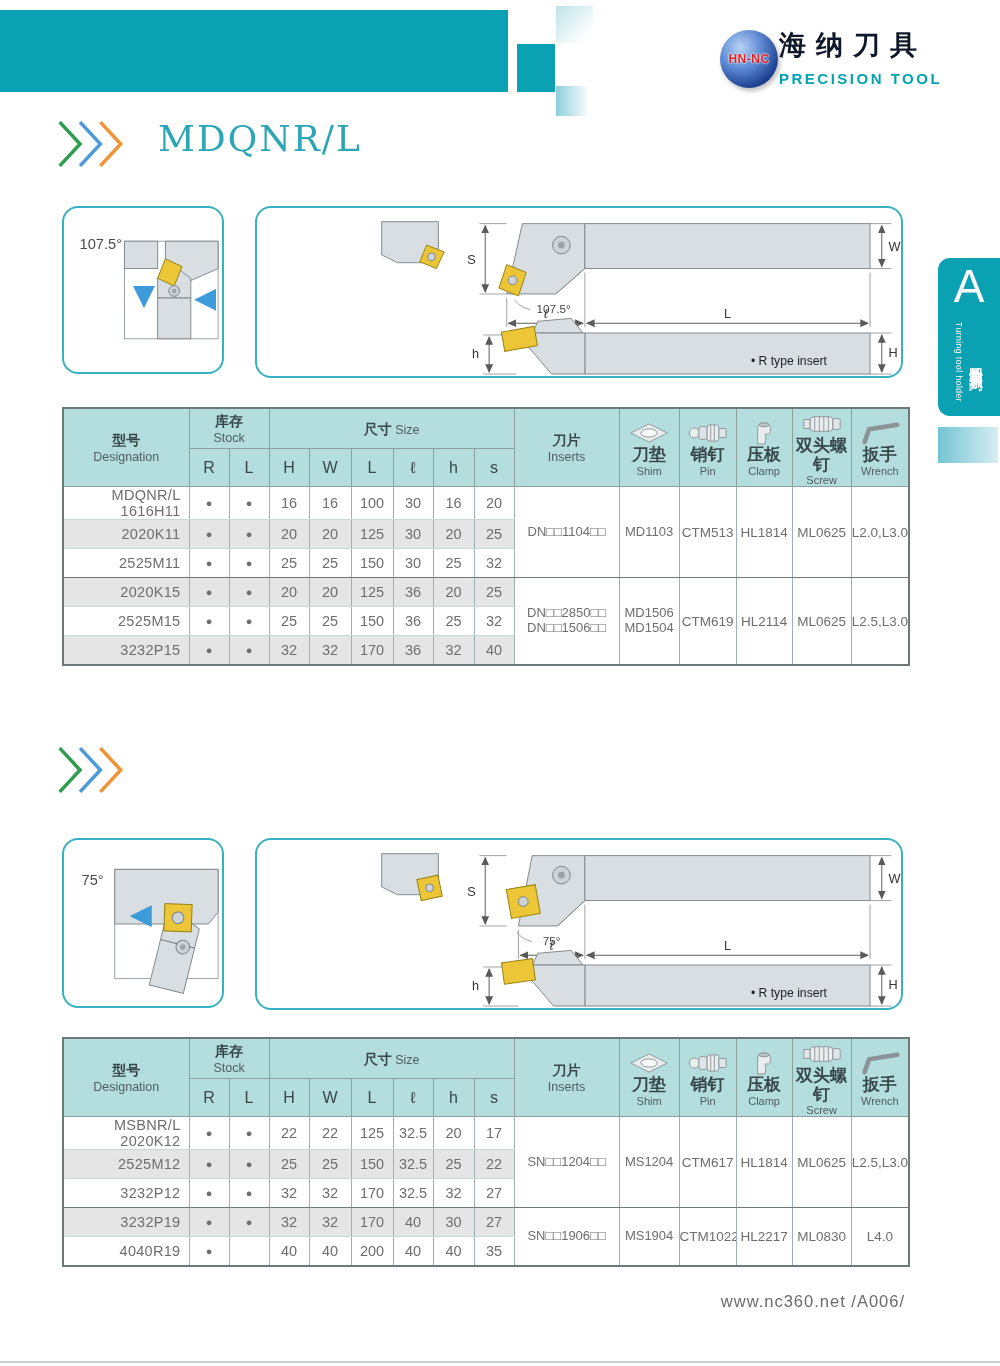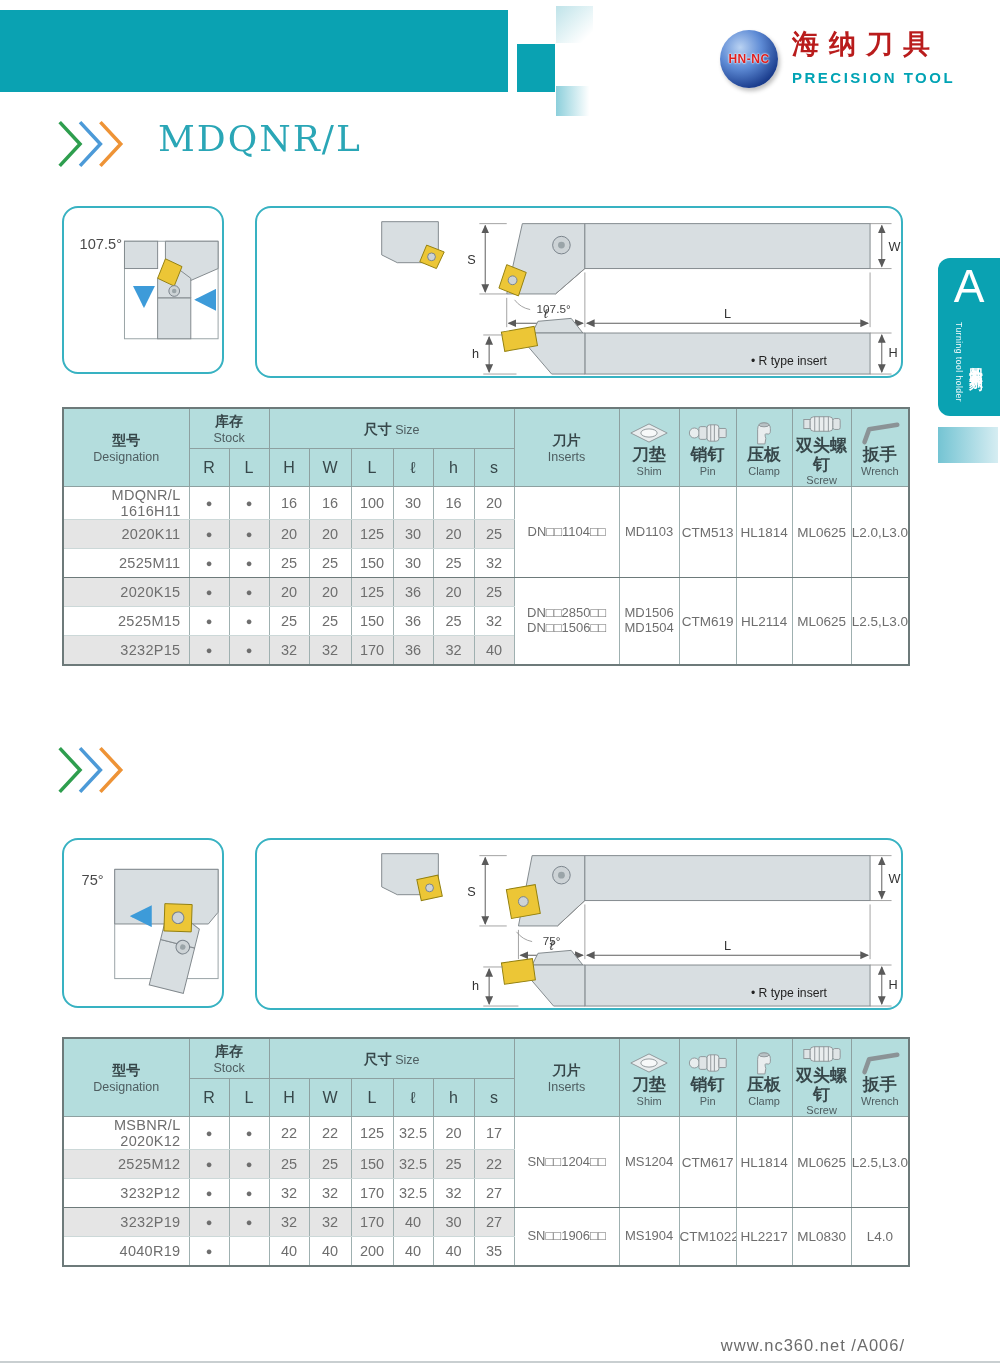--- a/index.html
+++ b/index.html
@@ -4,27 +4,27 @@
 <style>
   html,body{margin:0;padding:0;background:#fff;}
   .page{position:relative;width:1000px;height:1366px;background:#fff;overflow:hidden;
         font-family:"Liberation Sans",sans-serif;}
   
   .topbar{position:absolute;left:0;top:10px;width:508px;height:82px;background:#0aa2b2;}
   .sq{position:absolute;}
   .sq1{left:517px;top:44px;width:38px;height:48px;background:#0aa2b2;}
   .sq2{left:556px;top:6px;width:37px;height:37px;background:linear-gradient(135deg,#bfe3e9,#fff 85%);}
   .sq3{left:556px;top:86px;width:37px;height:30px;background:linear-gradient(90deg,#8ccfdb,#fff 90%);}
-  .logo{position:absolute;left:720px;top:30px;display:flex;align-items:flex-start;gap:14px;}
+  .logo{position:absolute;left:720px;top:30px;display:flex;align-items:center;gap:1px;}
   .globe{width:58px;height:58px;border-radius:50%;
          background:radial-gradient(circle at 35% 30%,#b9d2f2 0%,#5e8bd5 38%,#1b3d8d 75%,#0e2a66 100%);
          display:flex;align-items:center;justify-content:center;box-shadow:2px 3px 4px rgba(0,0,0,.25);}
   .globe-txt{color:#e01f1f;font-weight:bold;font-size:12px;letter-spacing:.5px;
              text-shadow:0 0 2px #fff,0 0 2px #fff;}
-  .brand-cn{font-size:27px;color:#b91c1c;font-weight:bold;letter-spacing:10px;line-height:1.1;}
+  .brand-cn{font-size:27px;color:#0f172a;font-weight:bold;letter-spacing:10px;line-height:1.1;}
   .brand-en{font-size:15px;color:#00a3b4;font-weight:bold;letter-spacing:2.5px;margin-top:9px;}
   
   .side-tab{position:absolute;right:0;top:258px;width:62px;height:158px;background:#0aa2b2;
             border-radius:12px 0 0 12px;color:#fff;text-align:center;box-sizing:border-box;padding-top:4px;}
   .tab-letter{font-size:46px;line-height:1.05;font-weight:400;}
   .tab-vert{display:flex;justify-content:center;gap:3px;margin-top:2px;height:100px;}
   .tab-en{writing-mode:vertical-rl;font-size:8.5px;letter-spacing:.5px;opacity:.95;}
   .tab-cn{writing-mode:vertical-rl;font-size:13.5px;letter-spacing:2px;font-weight:bold;}
   .tab-sq{position:absolute;right:2px;top:427px;width:60px;height:36px;
           background:linear-gradient(90deg,#74c4d3,#d6edf2);}
@@ -64,21 +64,21 @@
   .spec tbody tr{height:29px;}
   .spec tbody td{border-bottom-color:#ccd8d8;color:#6e6e6e;}
   .spec tbody td.hard{border-bottom:1.5px solid #6d7a7a;}
   td.des{font-size:14.5px;text-align:right;padding-right:8px;letter-spacing:.3px;}
   td.dot{font-size:11px;color:#0a0a0a;}
   td.num{font-size:14.5px;}
   td.ins,td.shim{font-size:13px;white-space:pre-line;line-height:1.15;}
   td.pin,td.clamp,td.screw,td.wr{font-size:13.5px;}
   td.shade{background:#e5e5e5;}
   
-  .footer{position:absolute;right:95px;top:1292px;font-size:16.5px;color:#6b6b6b;letter-spacing:1px;margin-top:44px;}
+  .footer{position:absolute;right:95px;top:1292px;font-size:16.5px;color:#6b6b6b;letter-spacing:1px;}
   .bottom-line{position:absolute;left:0;top:1361px;width:100%;height:2px;background:#c9cfd1;}
 </style>
 </head>
 <body>
 
 <svg width="0" height="0" style="position:absolute">
   <defs>
     <marker id="ah" markerWidth="9" markerHeight="8" refX="8" refY="4" orient="auto-start-reverse">
       <path d="M0,0 L9,4 L0,8 Z" fill="#5a5a5a"></path>
     </marker>

